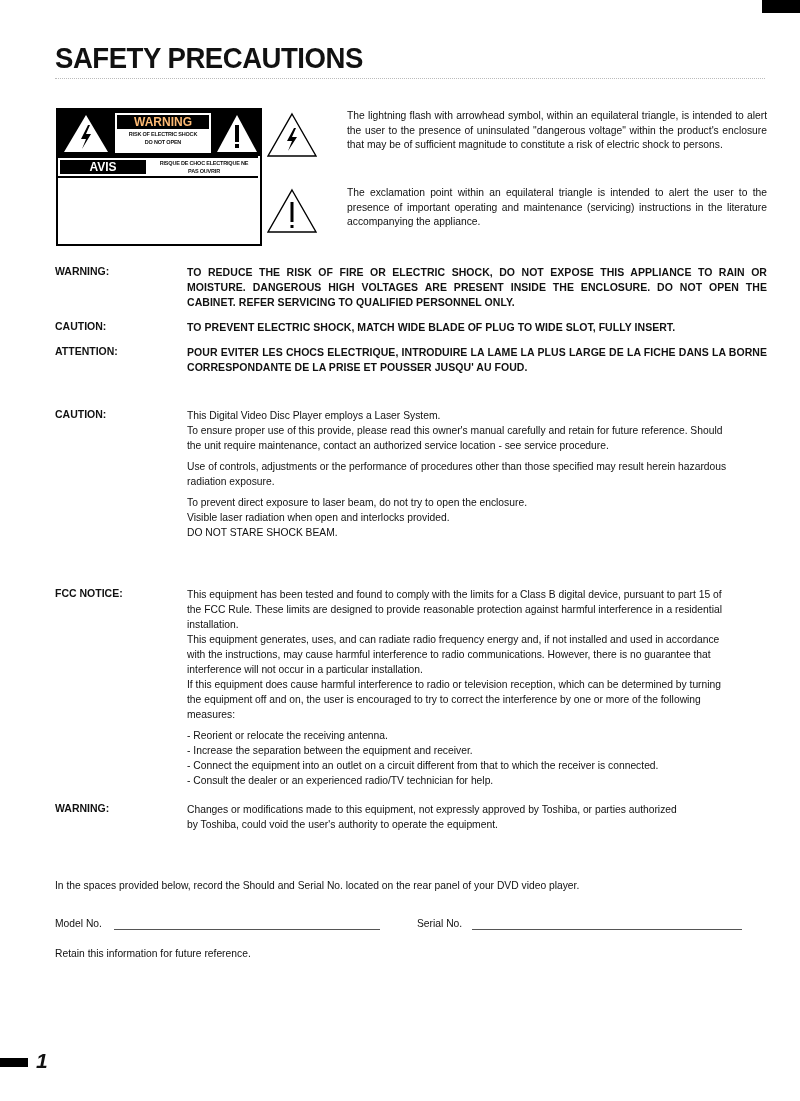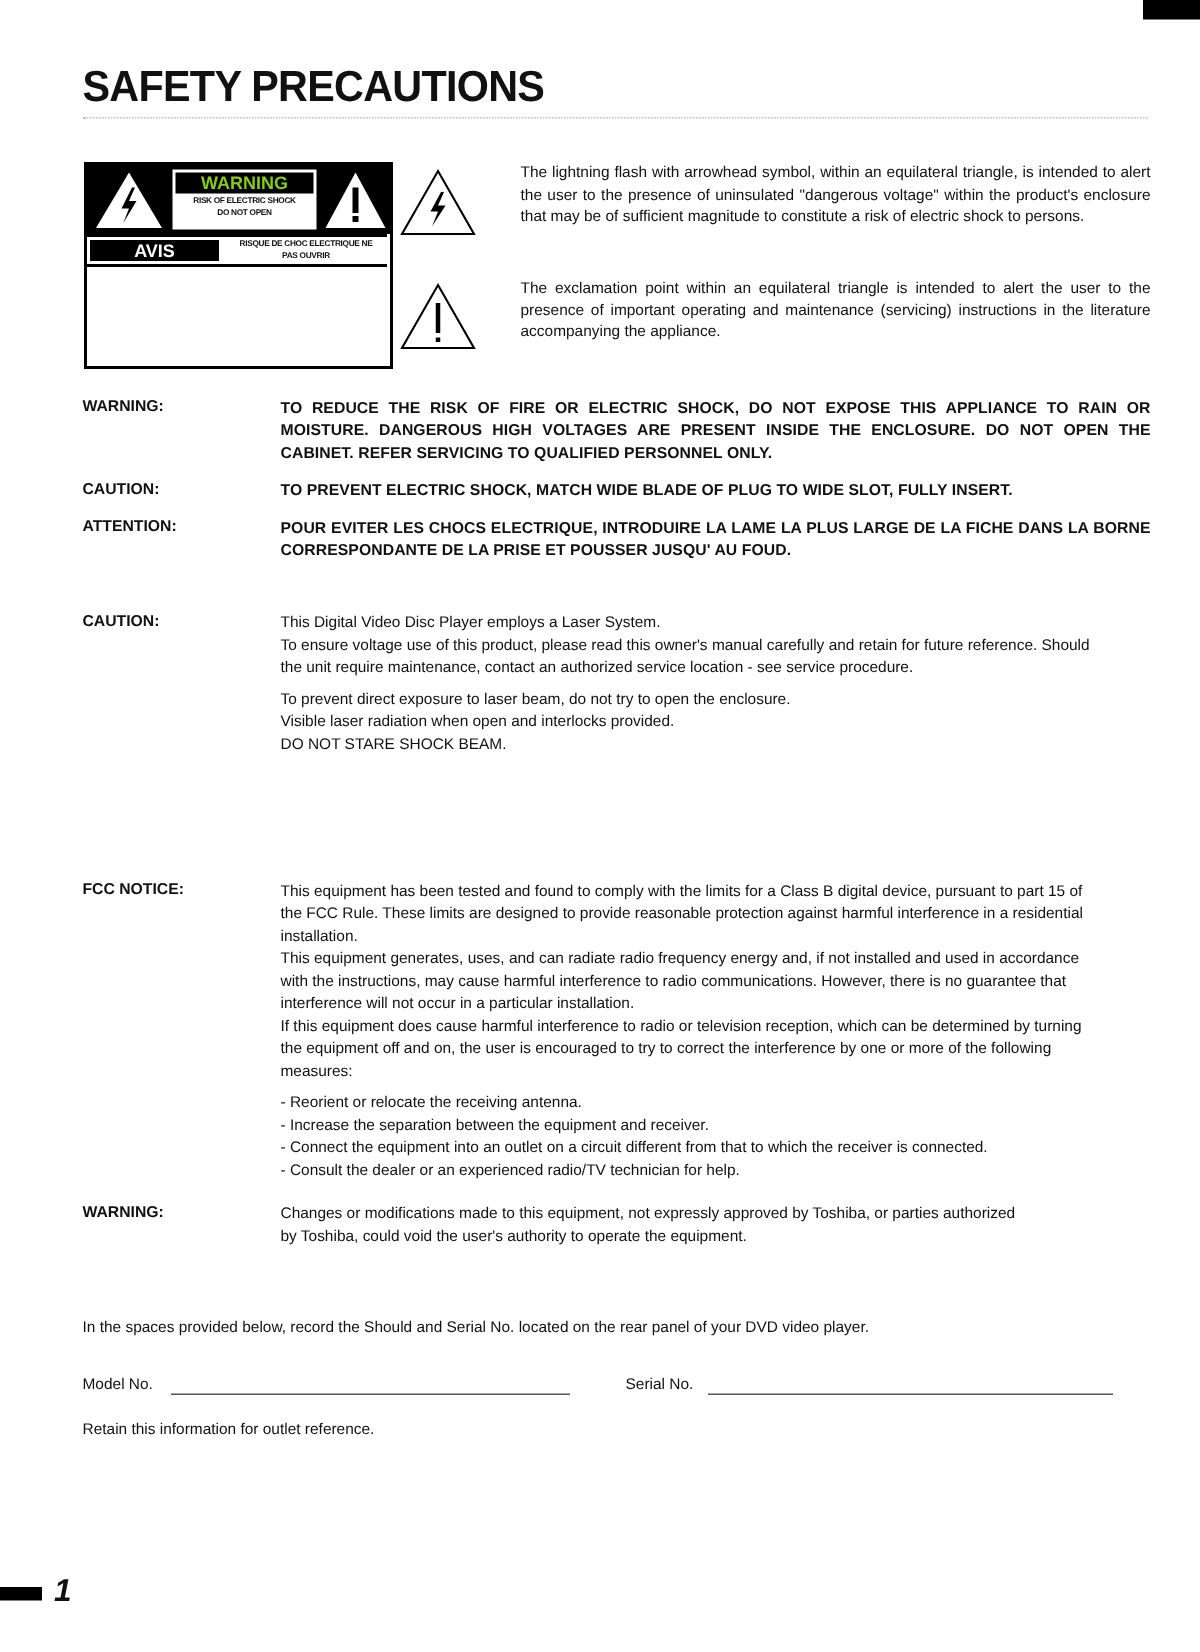--- a/index.html
+++ b/index.html
@@ -12,21 +12,21 @@
                   border-top: 1px dotted #bbb; }
 
     
     .label-box { position: absolute; left: 56px; top: 108px; width: 206px; height: 138px;
                  border: 2px solid #000; background: #fff; box-sizing: border-box; }
     .label-top { position: absolute; left: 0; top: 0; width: 202px; height: 46px; background: #000; }
     .lb-tri-left { position: absolute; left: 4px; top: 3px; }
     .lb-tri-right { position: absolute; left: 158px; top: 3px; }
     .lb-warning-panel { position: absolute; left: 57px; top: 3px; width: 96px; height: 40px; background:#fff; }
     .lb-warning-head { position: absolute; left: 2px; top: 2px; width: 92px; height: 14px; background: #000;
-                       color: #84cc16; font-size: 12px; font-weight: bold; text-align: center; line-height: 14px; }
+                       color: #fdba74; font-size: 12px; font-weight: bold; text-align: center; line-height: 14px; }
     .lb-warning-sub { position: absolute; left: 0; top: 17px; width: 96px; font-size: 5.5px; font-weight: bold;
                       text-align: center; line-height: 8px; letter-spacing: -0.2px; }
     .lb-avis-row { position: absolute; left: 0; top: 46px; width: 200px; height: 22px; border-top: 2px solid #000;
                    border-bottom: 2px solid #000; box-sizing: border-box; }
     .lb-avis { position: absolute; left: 2px; top: 2px; width: 86px; height: 14px; background: #000; color: #fff;
                font-size: 12px; font-weight: bold; text-align: center; line-height: 14px; }
     .lb-avis-sub { position: absolute; left: 92px; top: 1px; width: 108px; font-size: 5.5px; font-weight: bold;
                    text-align: center; line-height: 8px; letter-spacing: -0.2px; }
     .lb-text { position: absolute; left: 6px; top: 77px; width: 190px; font-size: 7.6px; font-weight: bold;
                line-height: 10px; text-align: justify; text-align-last: left; letter-spacing: 0.1px; }
@@ -120,21 +120,22 @@
 
 <div class="row" style="top:345px;">
   <div class="row-label">ATTENTION:</div>
   <div class="row-body bold-body">POUR EVITER LES CHOCS ELECTRIQUE, INTRODUIRE LA LAME LA PLUS LARGE DE LA FICHE DANS LA BORNE CORRESPONDANTE DE LA PRISE ET POUSSER JUSQU' AU FOUD.</div>
 </div>
 
 <div class="row" style="top:408px;">
   <div class="row-label">CAUTION:</div>
   <div class="row-body plain-body">
     <p>This Digital Video Disc Player employs a Laser System.</p>
-    <p style="padding-right:30px;">To ensure voltage use of this product, please read this owner's manual carefully and retain for future reference. Should the unit require maintenance, contact an authorized service location - see service procedure.</p>
+    <p style="padding-right:30px;">To ensure proper use of this provide, please read this owner's manual carefully and retain for future reference. Should the unit require maintenance, contact an authorized service location - see service procedure.</p>
+    <p class="para-gap">Use of controls, adjustments or the performance of procedures other than those specified may result herein hazardous radiation exposure.</p>
     <p class="para-gap">To prevent direct exposure to laser beam, do not try to open the enclosure.</p>
     <p>Visible laser radiation when open and interlocks provided.</p>
     <p>DO NOT STARE SHOCK BEAM.</p>
   </div>
 </div>
 
 <div class="row" style="top:587px;">
   <div class="row-label">FCC NOTICE:</div>
   <div class="row-body plain-body" style="padding-right:40px;">
     <p>This equipment has been tested and found to comply with the limits for a Class B digital device, pursuant to part 15 of the FCC Rule. These limits are designed to provide reasonable protection against harmful interference in a residential installation.</p>
@@ -152,16 +153,16 @@
 <div class="row" style="top:802px;">
   <div class="row-label">WARNING:</div>
   <div class="row-body plain-body" style="padding-right:80px;">Changes or modifications made to this equipment, not expressly approved by Toshiba, or parties authorized by Toshiba, could void the user's authority to operate the equipment.</div>
 </div>
 
 <div class="record-text">In the spaces provided below, record the Should and Serial No. located on the rear panel of your DVD video player.</div>
 <div class="model-label">Model No.</div>
 <div class="model-line"></div>
 <div class="serial-label">Serial No.</div>
 <div class="serial-line"></div>
-<div class="retain-text">Retain this information for outlet reference.</div>
+<div class="retain-text">Retain this information for future reference.</div>
 
 <div class="page-bar"></div>
 <div class="page-num">1</div>
 
 </body></html>

